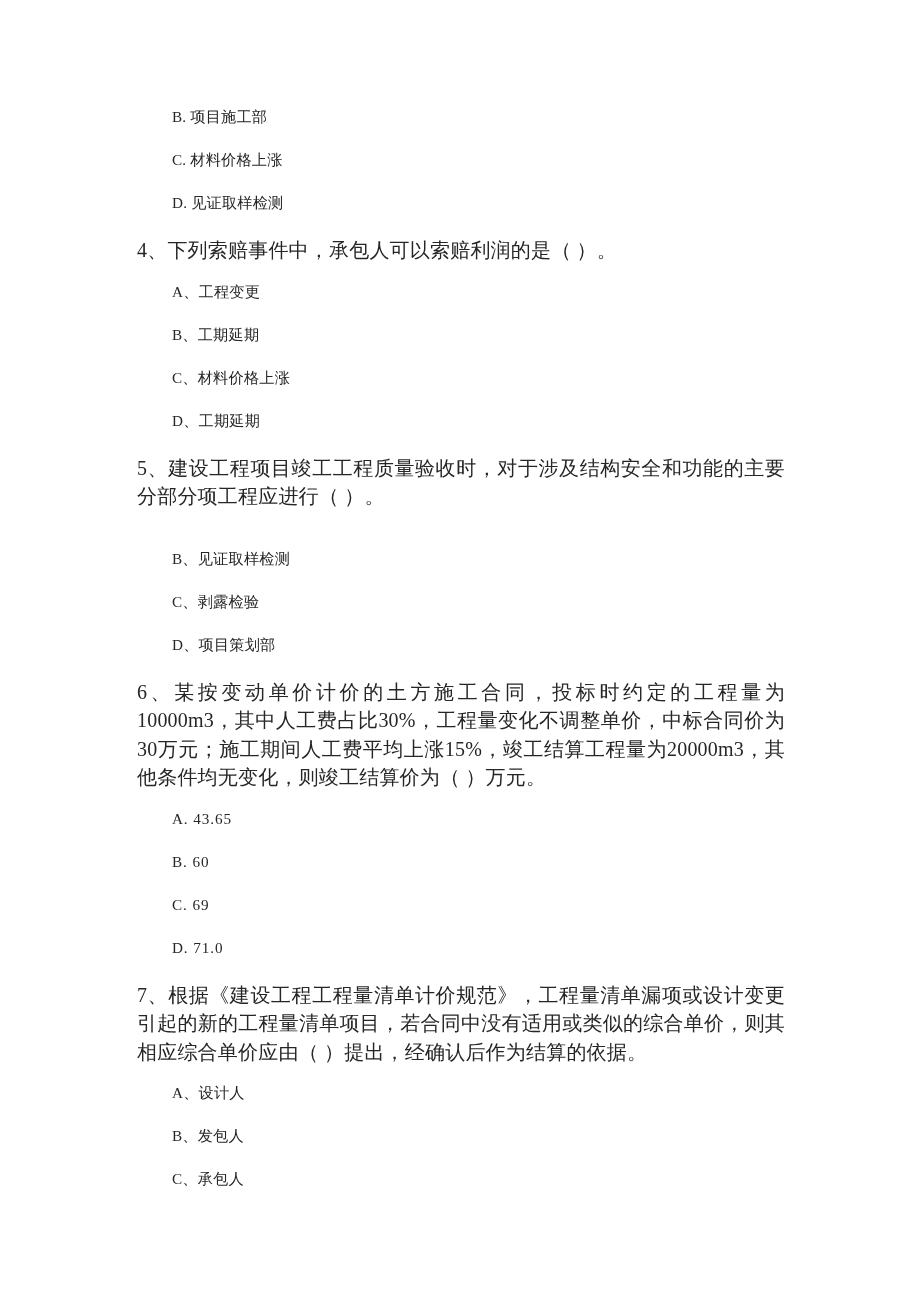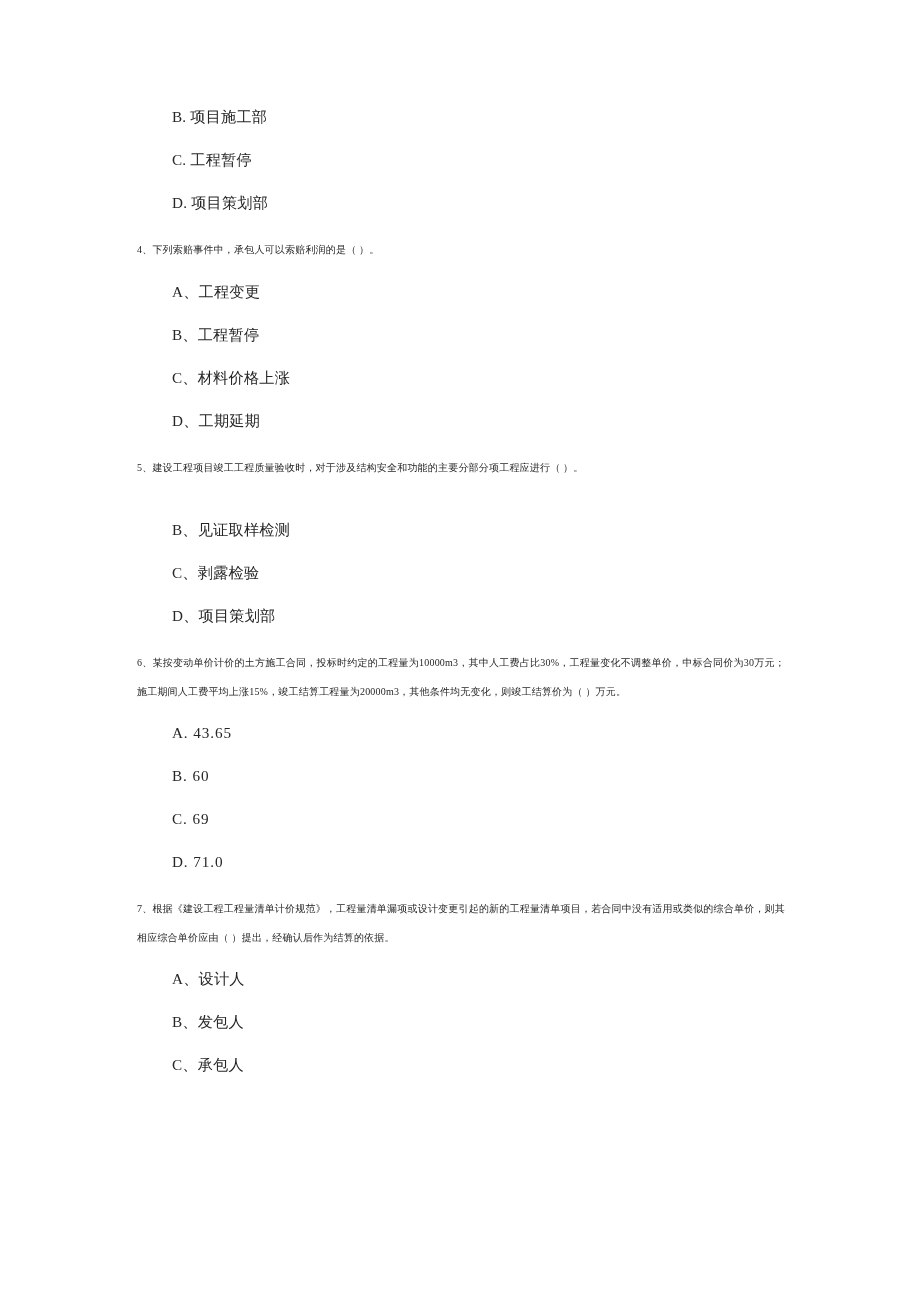--- a/index.html
+++ b/index.html
@@ -25,21 +25,21 @@
     background: #ffffff;
   }
   .content {
     position: absolute;
     left: 137px;
     top: 106px;
     width: 648px;
   }
   
   .question {
-    font-size: 10px;
+    font-size: 20px;
     line-height: 28.5px;
     text-align: justify;
     text-justify: inter-ideograph;
     margin: 0 0 2px 0;
     letter-spacing: 0.2px;
     color: #262626;
   }
   
   .option {
     font-size: 15.2px;
@@ -60,31 +60,31 @@
   }
 </style>
 </head>
 <body>
 
 <div class="page">
   <div class="content">
 
     <p class="option">B.  项目施工部</p>
     <div class="opt-gap"></div>
-    <p class="option">C.  工程暂停</p>
+    <p class="option">C.  材料价格上涨</p>
     <div class="opt-gap"></div>
-    <p class="option">D.  项目策划部</p>
+    <p class="option">D.  见证取样检测</p>
 
     <div class="q-gap"></div>
 
     <p class="question">4、下列索赔事件中，承包人可以索赔利润的是（      ）。</p>
     <div class="q-gap-sm"></div>
     <p class="option">A、工程变更</p>
     <div class="opt-gap"></div>
-    <p class="option">B、工程暂停</p>
+    <p class="option">B、工期延期</p>
     <div class="opt-gap"></div>
     <p class="option">C、材料价格上涨</p>
     <div class="opt-gap"></div>
     <p class="option">D、工期延期</p>
 
     <div class="q-gap"></div>
 
     <p class="question">5、建设工程项目竣工工程质量验收时，对于涉及结构安全和功能的主要分部分项工程应进行（    ）。</p>
     <div class="q-gap-sm"></div>
     <div class="opt-gap"></div>

